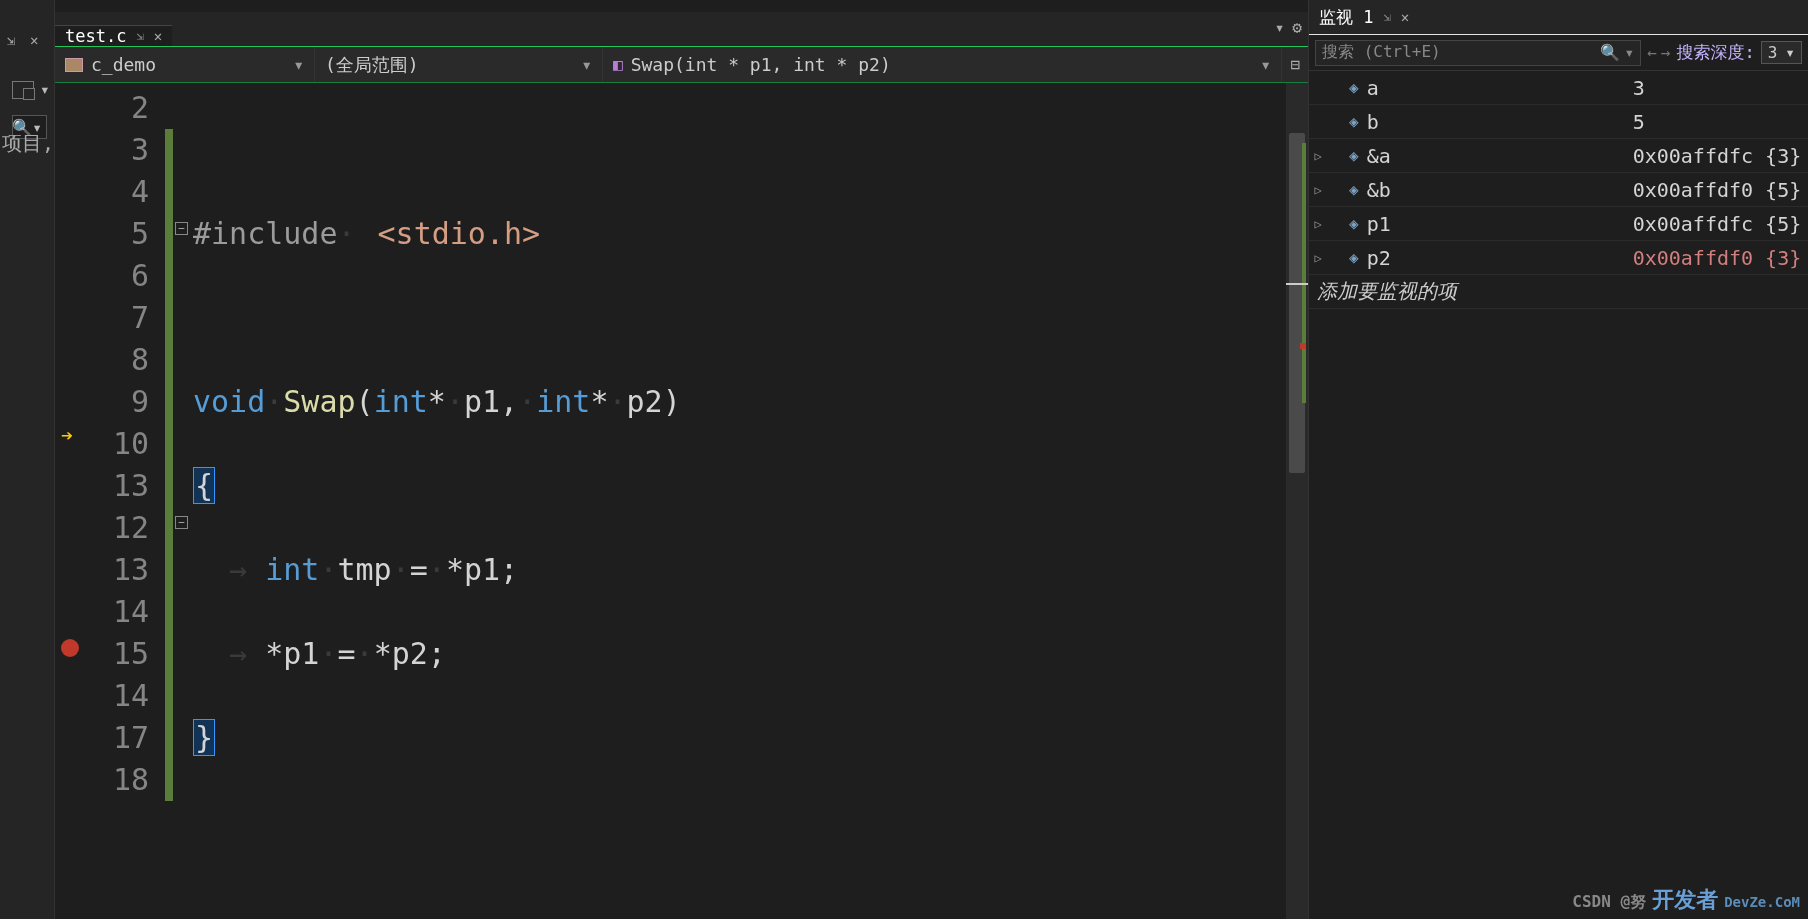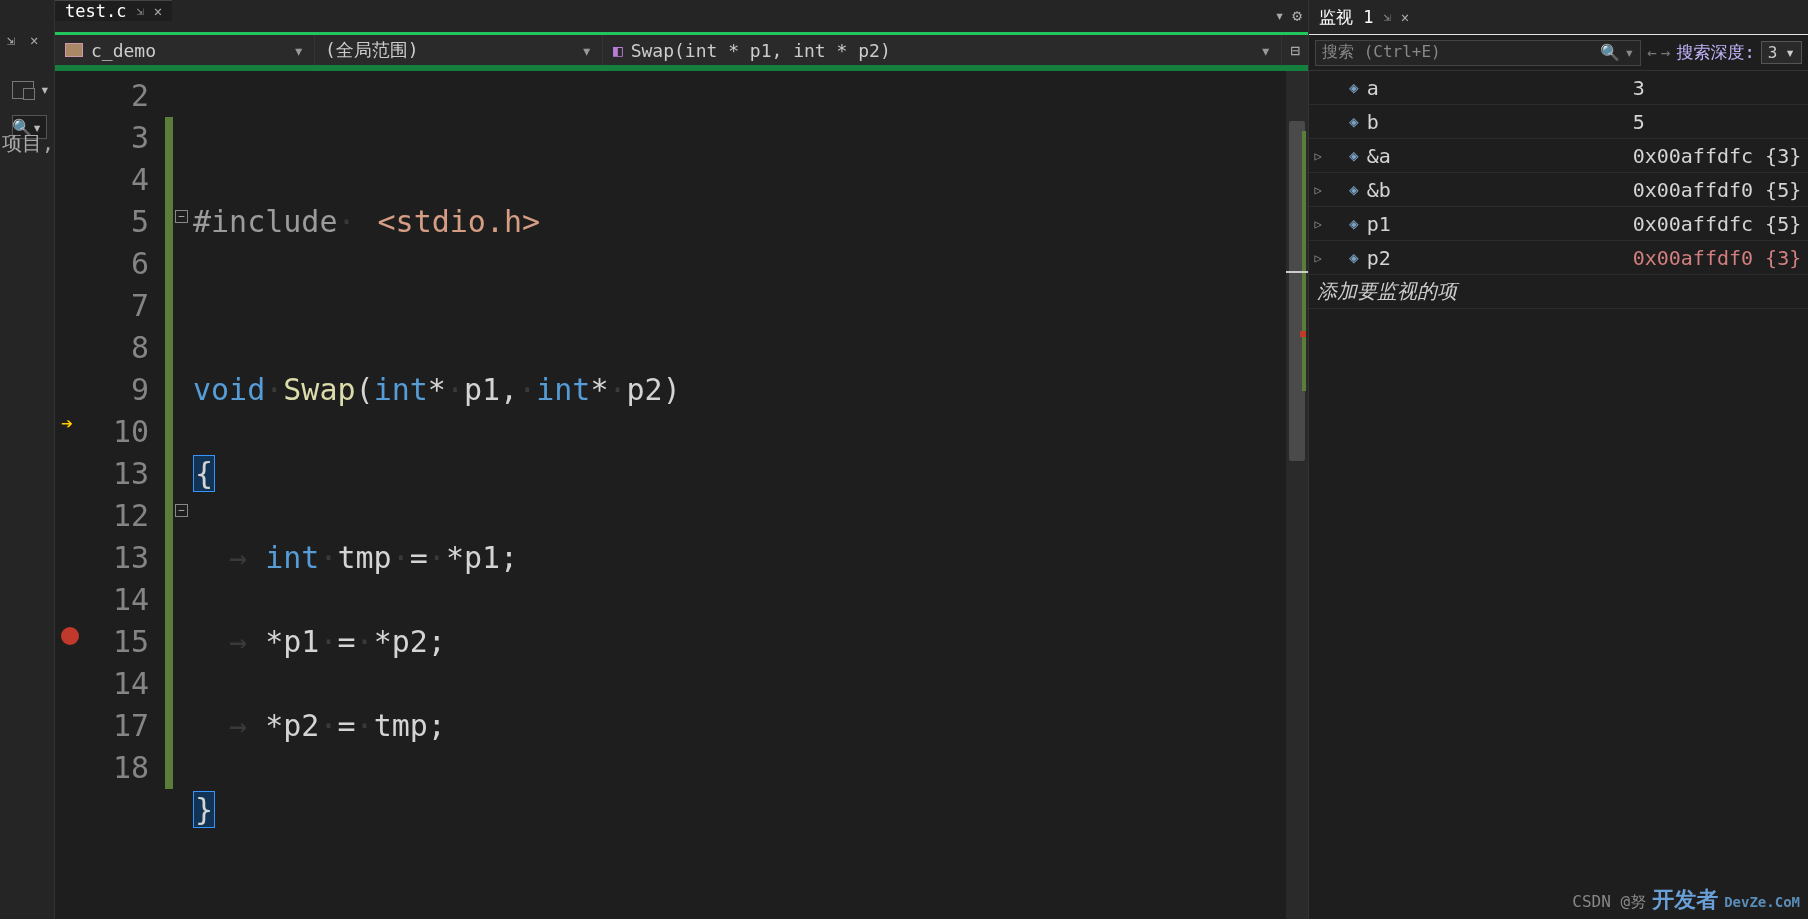--- a/index.html
+++ b/index.html
@@ -9,27 +9,27 @@
 .pin-x { color:#aaa; font-size:14px; position:absolute; top:32px; left:4px; }
 .pin-x span { margin:0 3px; cursor:pointer; }
 .toolbox { position:absolute; top:80px; left:12px; color:#bbb; }
 .toolbox-row { display:flex; align-items:center; gap:6px; margin-bottom:16px; }
 .toolbox-icon { width:22px; height:18px; border:1px solid #777; position:relative; }
 .toolbox-icon::after { content:""; position:absolute; right:-2px; bottom:-2px; width:10px; height:10px; border:1px solid #777; background:#252526; }
 .search-box { display:flex; align-items:center; border:1px solid #555; background:#1e1e1e; width:35px; height:24px; justify-content:flex-end; padding-right:4px; }
 .left-text { color:#aaa; font-size:20px; position:absolute; top:130px; left:2px; white-space:nowrap; }
 
 .editor-area { flex:1; display:flex; flex-direction:column; background:#1e1e1e; min-width:0; }
-.tab-bar { height:35px; background:#252526; display:flex; align-items:flex-start; position:relative; border-bottom:3px solid #22c55e; }
+.tab-bar { height:35px; background:#252526; display:flex; align-items:flex-end; position:relative; border-bottom:1px solid #22c55e;margin-top:12px; }
 .tab { display:flex; align-items:center; padding:0 10px; background:#1e1e1e; color:#fff; font-size:17px; gap:10px; border-top:1px solid #444; }
 .tab .pin { color:#888; font-size:12px; }
 .tab .close { color:#aaa; font-size:14px; cursor:pointer; }
 .tab-bar-right { position:absolute; right:6px; top:6px; display:flex; gap:8px; color:#aaa; }
 .tab-bar-right span { cursor:pointer; }
-.nav-bar { height:36px; background:#2a2a2b; display:flex; align-items:center; border-bottom:6px solid #15803d;justify-content:space-between; }
+.nav-bar { height:36px; background:#2a2a2b; display:flex; align-items:center; border-bottom:1px solid #15803d;justify-content:space-between; }
 .nav-combo { display:flex; align-items:center; gap:8px; padding:0 10px; color:#ccc; font-size:18px; height:100%; border-right:1px solid #333; cursor:pointer; }
 .nav-combo.first { width:260px; }
 .nav-combo.mid { width:288px; }
 .nav-combo.last { flex:1; }
 .nav-combo .chev { margin-left:auto; color:#999; }
 .nav-icon-proj { width:18px; height:14px; background:#a86; border:1px solid #c9a; }
 .nav-icon-func { color:#b97cd8; font-size:16px; }
 .nav-split { width:26px; display:flex; align-items:center; justify-content:center; color:#aaa; cursor:pointer; }
 
 .code-body { flex:1; display:flex; overflow:hidden; position:relative; }
@@ -76,21 +76,21 @@
 .watch-row { display:flex; height:34px; align-items:center; border-bottom:1px solid #2b2b2b; font-size:20px; }
 .watch-row .exp { width:18px; text-align:center; color:#999; font-size:12px; cursor:pointer; }
 .watch-row .noexp { width:18px; }
 .watch-row .spacer { width:22px; }
 .watch-row .cube { color:#7aa2c4; margin-right:8px; font-size:16px; }
 .watch-row .nm { flex:0 0 260px; color:#d4d4d4; }
 .watch-row .val { flex:1; color:#d4d4d4; padding-left:6px; }
 .watch-row .val.changed { color:#d47f7f; }
 .watch-add { height:34px; padding-left:8px; font-style:italic; color:#ccc; font-size:20px; border-bottom:1px solid #2b2b2b; display:flex; align-items:center; }
 .watermark { position:absolute; right:8px; bottom:4px; color:#6aa0d8; font-size:22px; font-weight:bold; display:flex; align-items:baseline; gap:6px; }
-.watermark .wm-left { color:#888; font-size:16px; font-weight:normal; }
+.watermark .wm-left { color:#888; font-size:16px; font-weight:bold; }
 .watermark .sub { font-size:14px; color:#5a8db8; }
 </style>
 </head>
 <body>
 
 <div class="root">
 
   <div class="left-strip">
     <div class="pin-x">
       <span>⇲</span>
@@ -171,21 +171,20 @@
         <div class="fold-box" style="top:433px;">−</div>
       </div>
       <div class="code-text">
 <div class="row"></div>
 <div class="row"><span class="pp">#include</span><span class="ws-dot">·</span><span class="inc">&lt;stdio.h&gt;</span></div>
 <div class="row"></div>
 <div class="row"><span class="kw">void</span><span class="ws-dot">·</span><span class="fn">Swap</span>(<span class="kw">int</span>*<span class="ws-dot">·</span><span>p1</span>,<span class="ws-dot">·</span><span class="kw">int</span>*<span class="ws-dot">·</span><span>p2</span>)</div>
 <div class="row"><span class="brace-hl">{</span></div>
 <div class="row"><span class="ws-dot">  → </span><span class="kw">int</span><span class="ws-dot">·</span><span>tmp</span><span class="ws-dot">·</span>=<span class="ws-dot">·</span>*<span>p1</span>;</div>
 <div class="row"><span class="ws-dot">  → </span>*<span>p1</span><span class="ws-dot">·</span>=<span class="ws-dot">·</span>*<span>p2</span>;</div>
-<div class="row"><span class="ws-dot">  → </span>*<span>p2</span><span class="ws-dot">·</span>=<span class="ws-dot">·</span><span>tmp</span>;</div>
 <div class="row"><span class="brace-hl">}</span></div>
 <div class="row"></div>
 
 
 
 
 
 
 
       </div>

